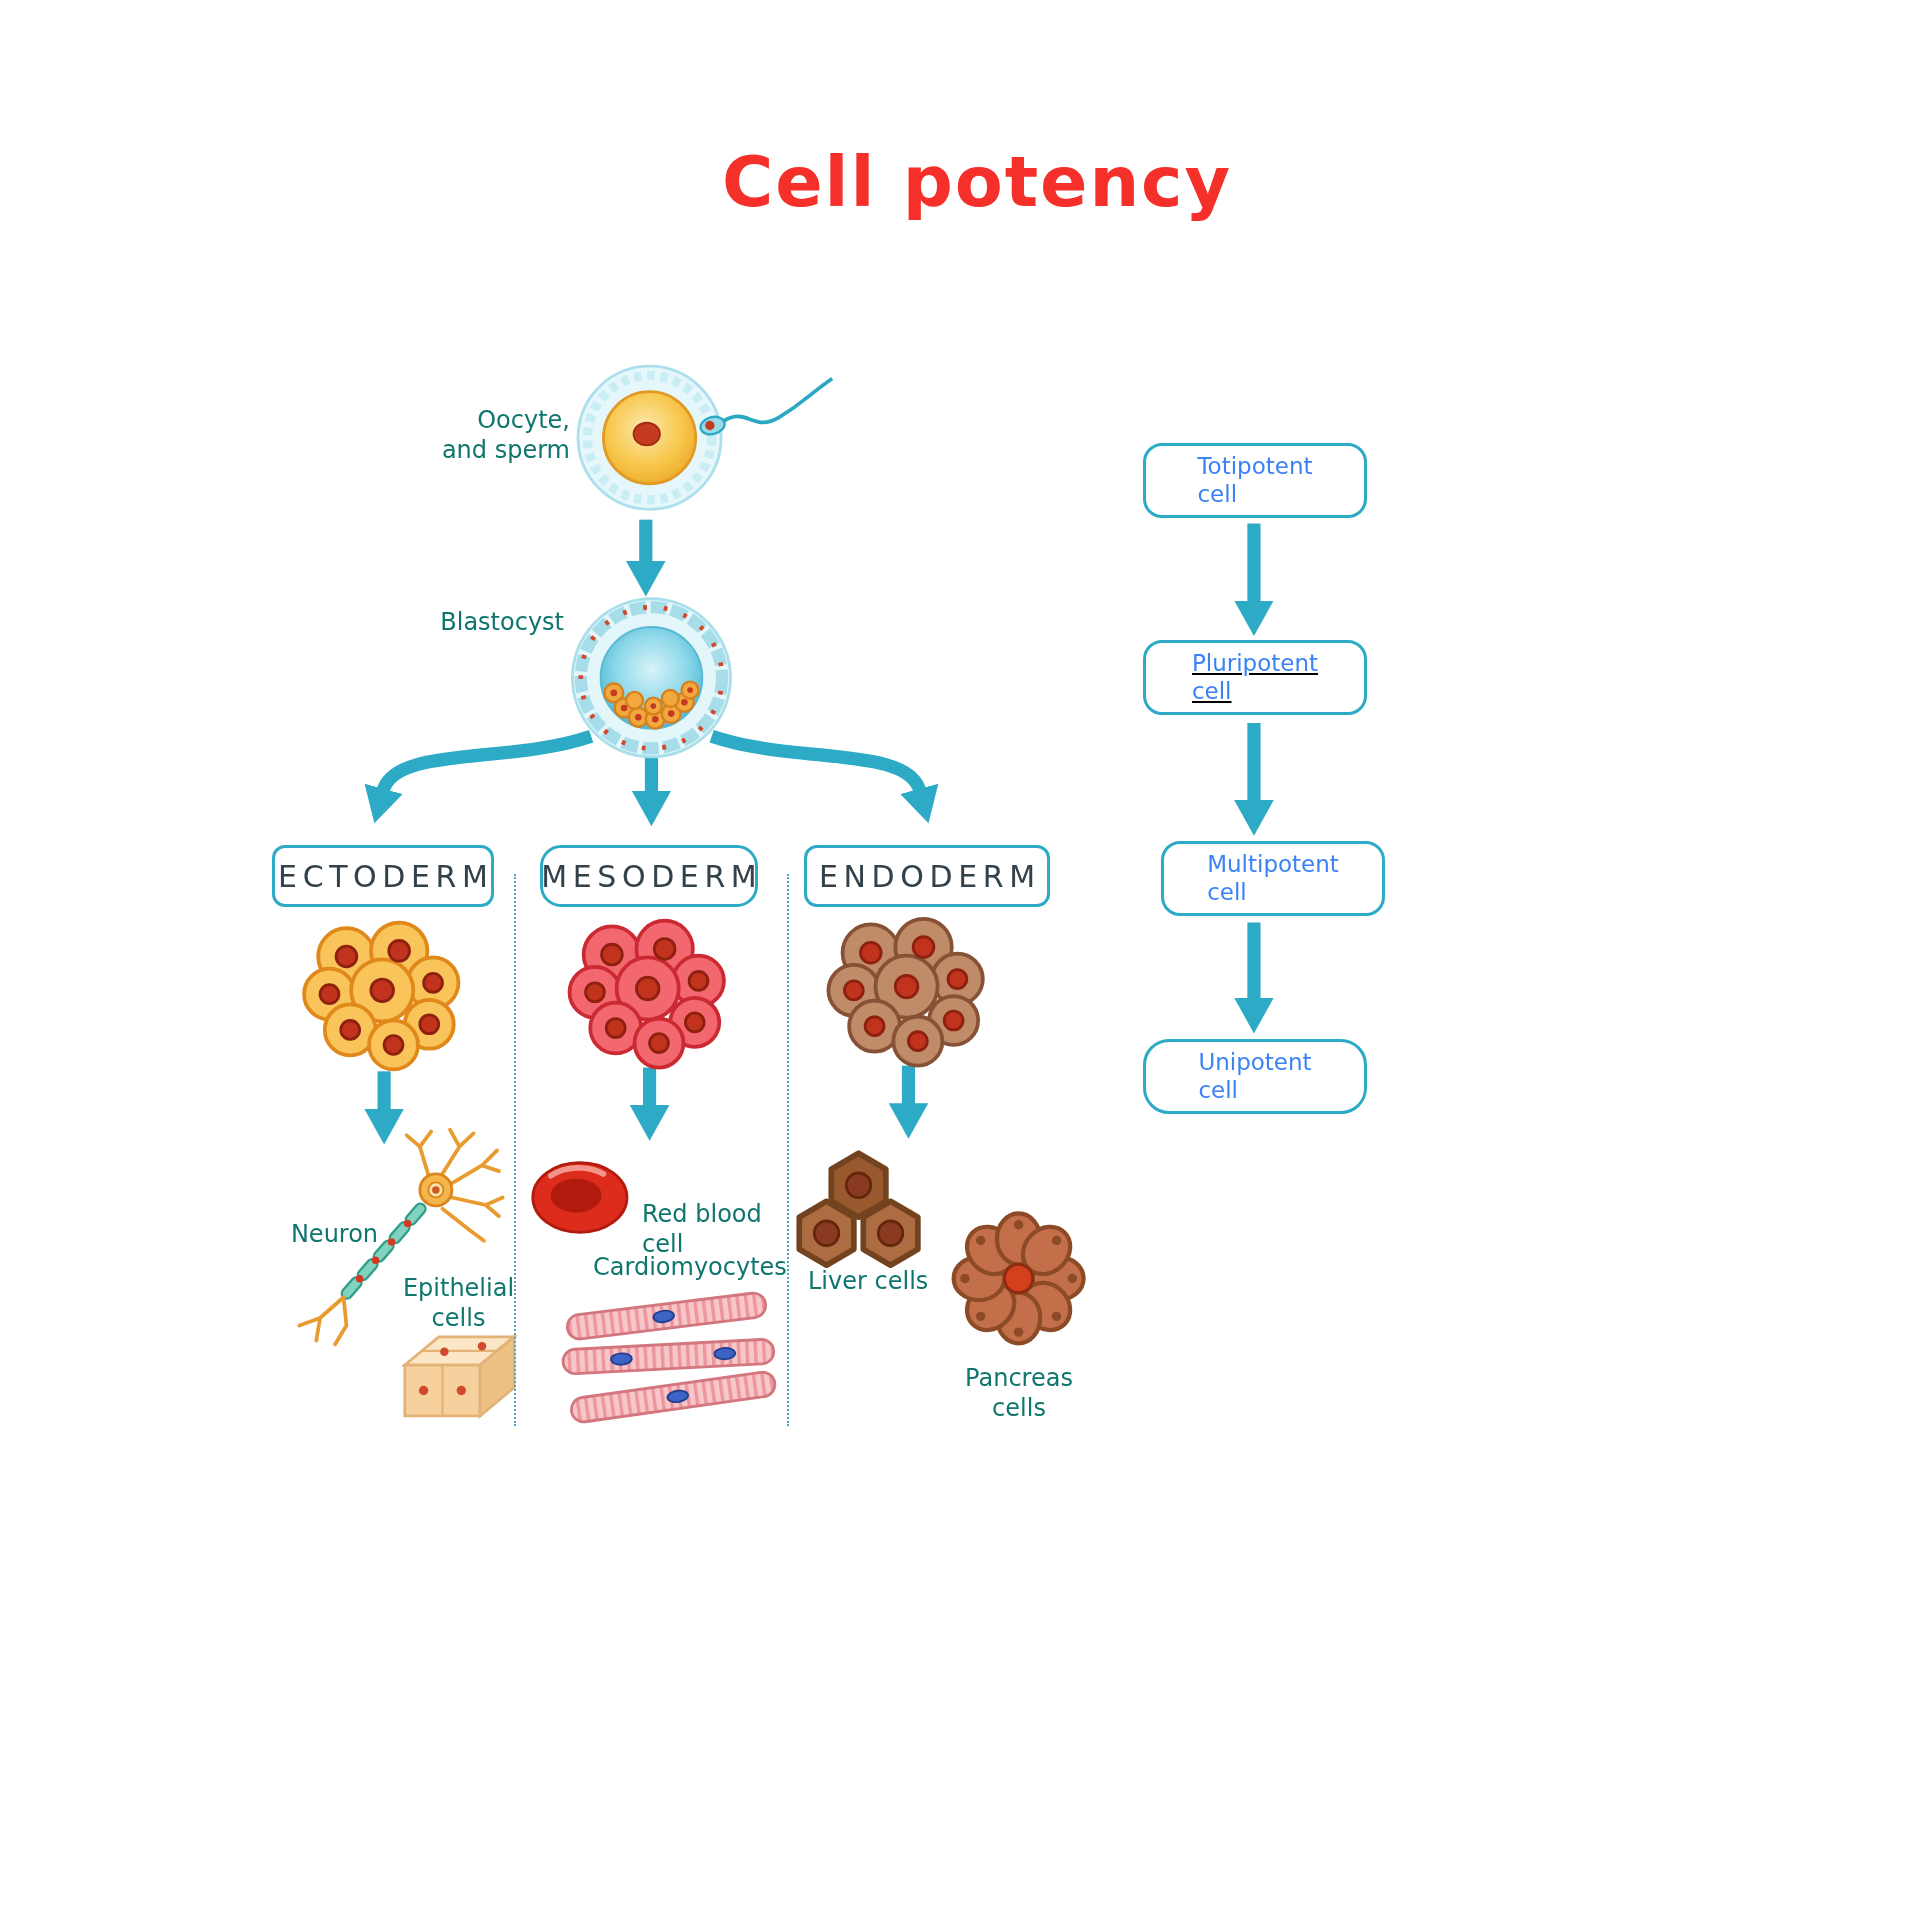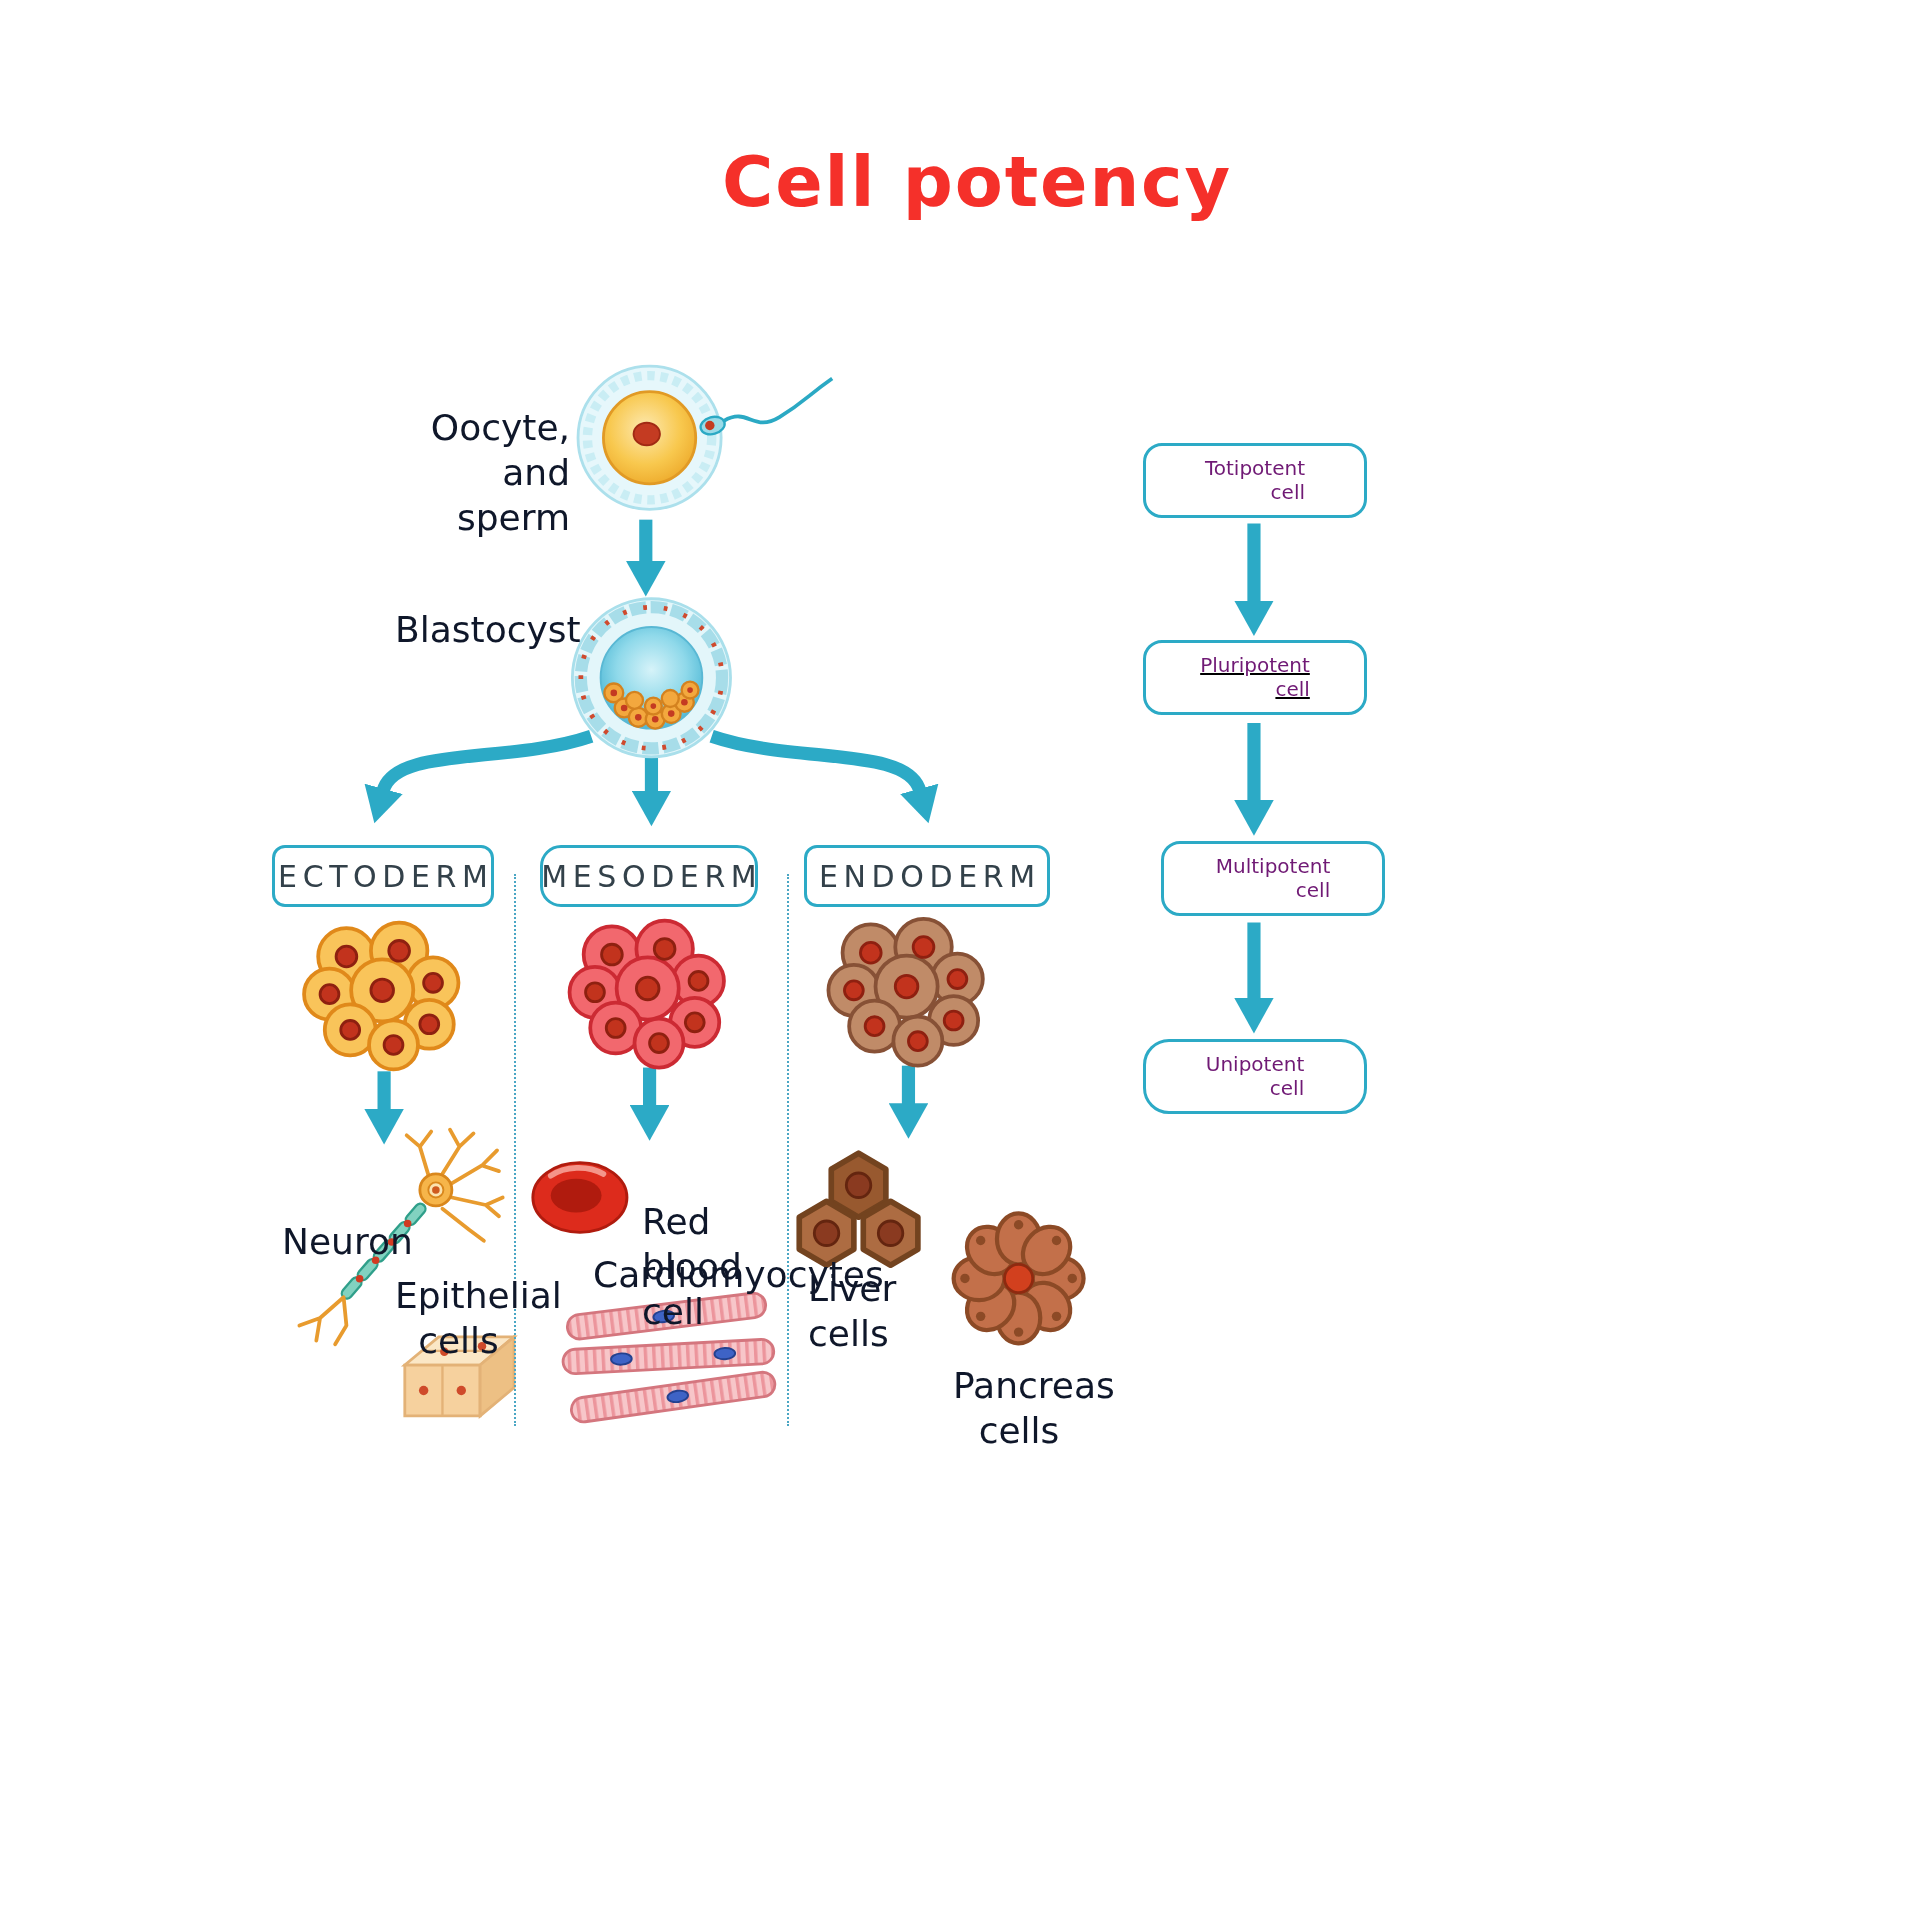--- a/index.html
+++ b/index.html
@@ -4,32 +4,32 @@
 <style>
   * { margin:0; padding:0; box-sizing:border-box; }
   html,body { width:1928px; height:1928px; background:#ffffff;
     font-family:"DejaVu Sans","Liberation Sans",sans-serif; }
   .canvas { position:absolute; left:0; top:0; width:1928px; height:1928px; overflow:hidden; }
   svg.art { position:absolute; left:0; top:0; }
 
   .title { position:absolute; left:13px; top:141px; width:1928px; text-align:center;
     font-size:70px; font-weight:bold; color:#f5302a; letter-spacing:1.9px; }
 
-  .lbl { position:absolute; font-size:36px; color:#0f172a; white-space:pre-line; line-height:1.25; }
+  .lbl { position:absolute; font-size:24px; color:#0f766e; white-space:pre-line; line-height:1.25; }
   .lbl.right { text-align:right; }
   .lbl.center { text-align:center; }
 
   .gbox { position:absolute; height:62px; background:#fff; border:3.8px solid #2caac6;
     border-radius:13px; display:flex; align-items:center; justify-content:center; }
   .gbox span { font-size:30px; letter-spacing:5.6px; text-indent:5.6px; color:#33414a; font-weight:500; }
 
   .pbox { position:absolute; left:1143px; width:224px; height:75px; background:#fff;
     border:3.8px solid #2caac6; border-radius:19px; display:flex; align-items:center; justify-content:center; }
-  .pbox span { display:block; text-align:right; font-size:20px; line-height:1.18;
-    color:#701a75; white-space:pre-line; }
+  .pbox span { display:block; text-align:left; font-size:23px; line-height:1.18;
+    color:#3b82f6; white-space:pre-line; }
 
   .sep { position:absolute; top:874px; height:552px; width:0; border-left:2.8px dotted #4aa6c4; }
   .sep1 { left:514px; }
   .sep2 { left:787px; }
 </style>
 </head>
 <body>
 
 <div class="canvas">
 

